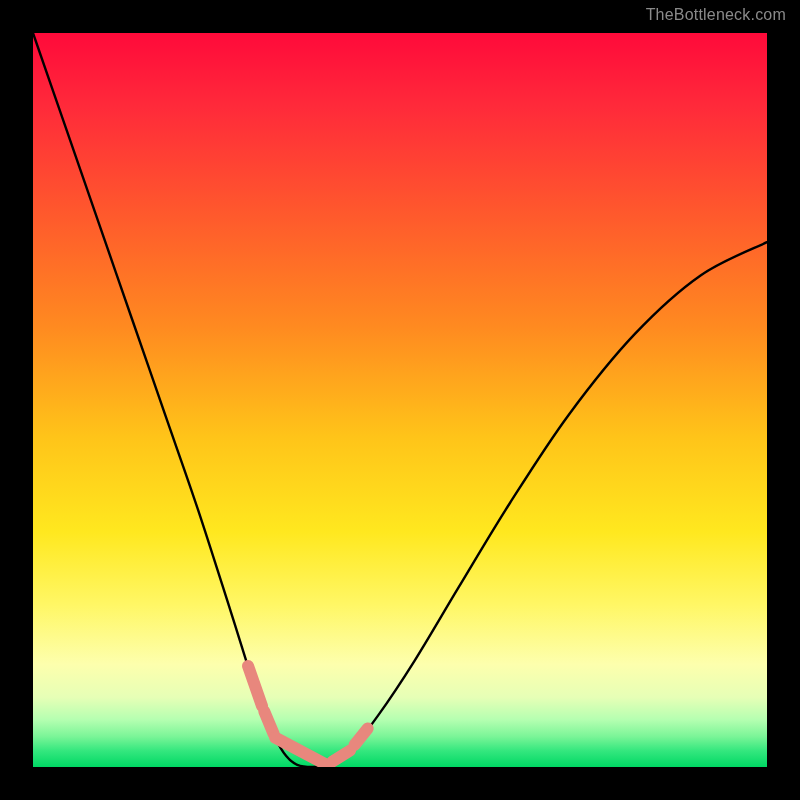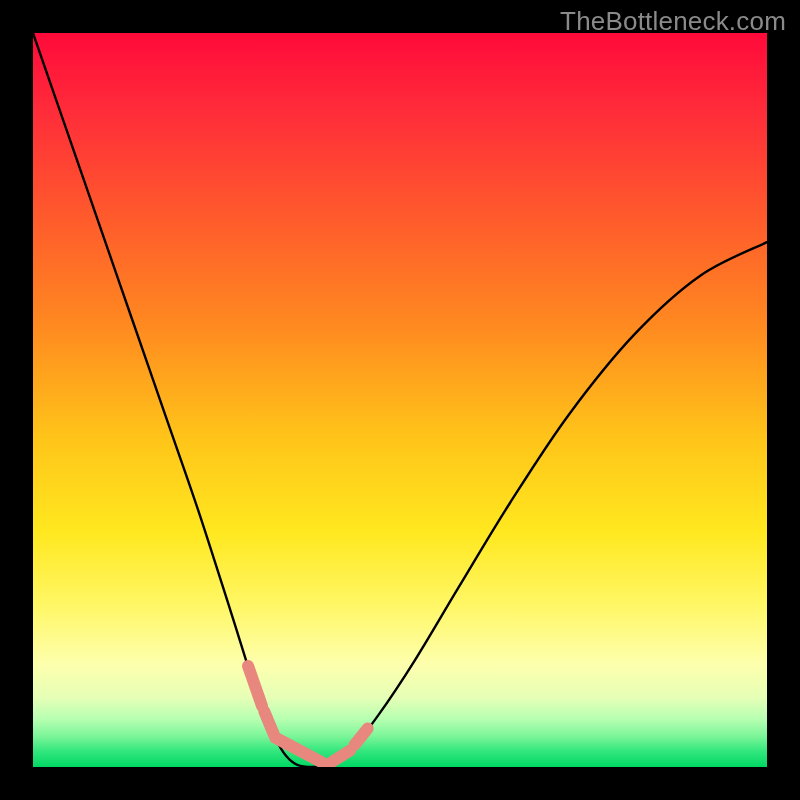--- a/index.html
+++ b/index.html
@@ -25,21 +25,21 @@
     top: 33px;
     width: 734px;
     height: 734px;
     
   }
   .watermark {
     position: absolute;
     top: 6px;
     right: 14px;
     color: #8a8a8a;
-    font-size: 26px;
+    font-size: 16px;
     font-weight: 400;
     letter-spacing: 0.2px;
     user-select: none;
   }
   svg {
     display: block;
   }
 </style>
 </head>
 <body>

